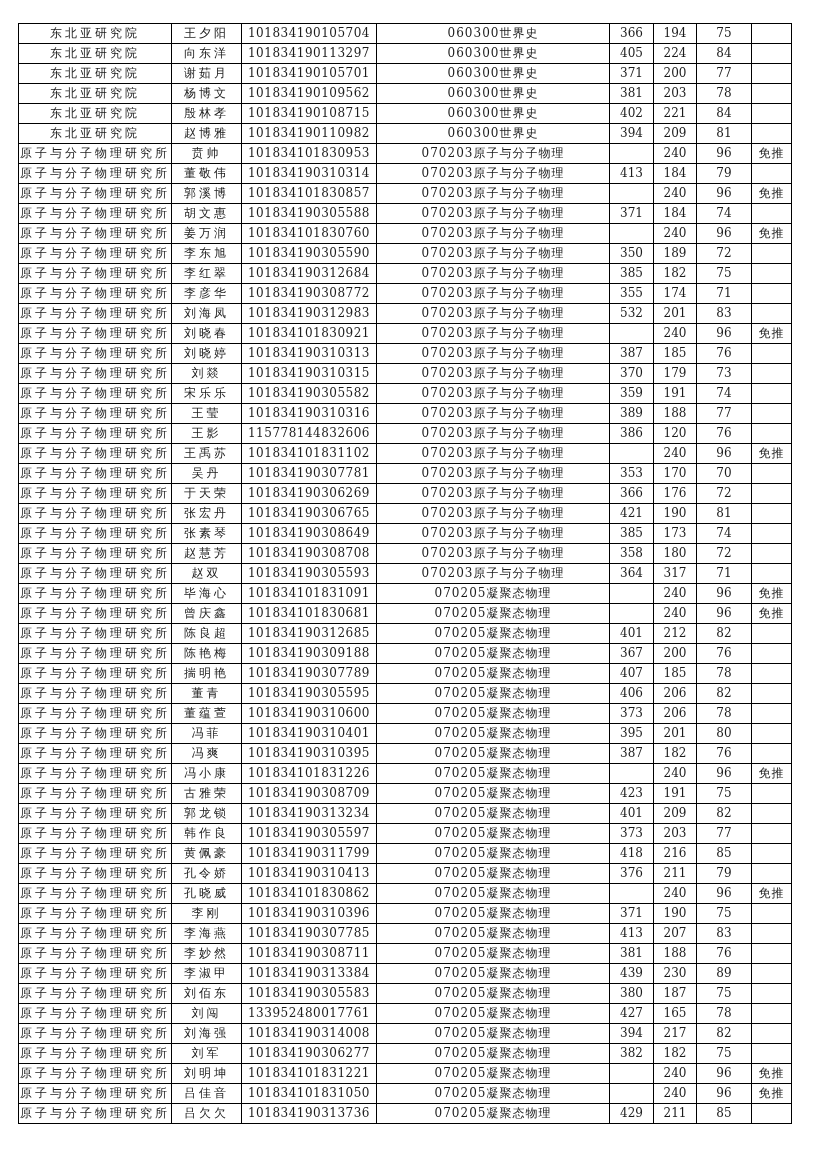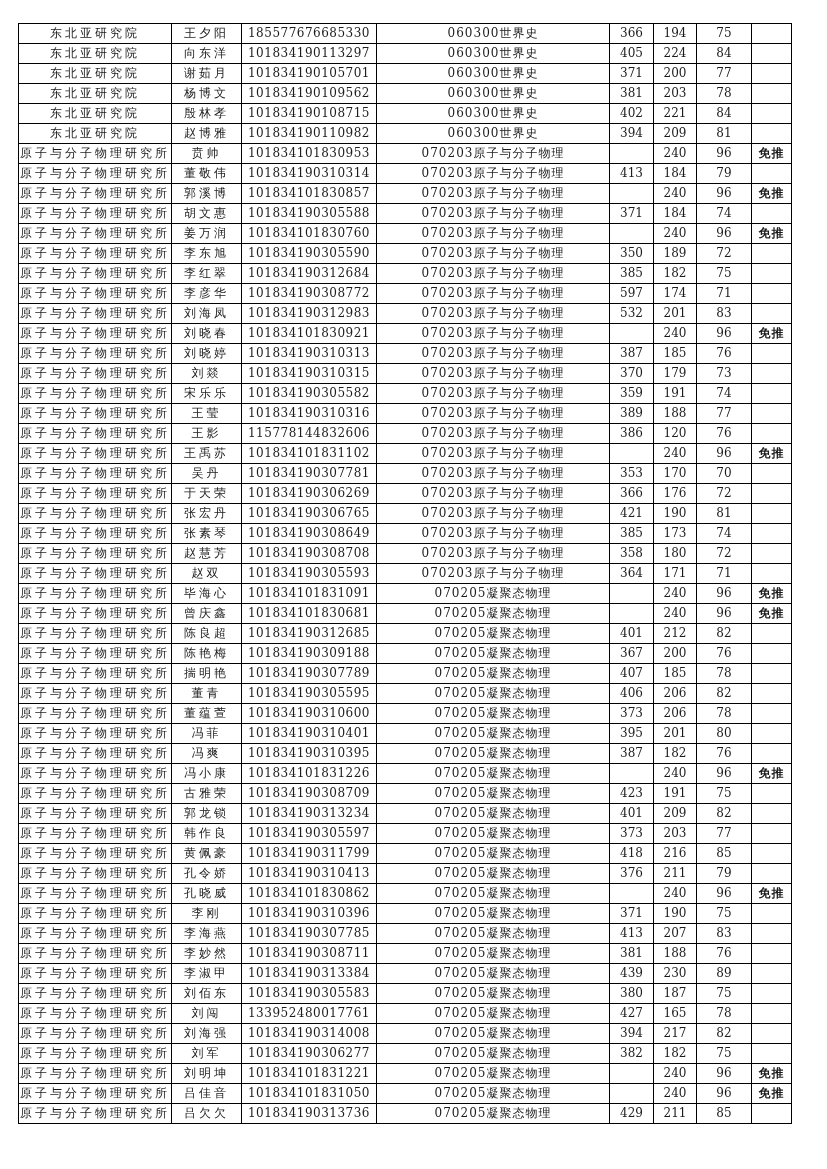--- a/index.html
+++ b/index.html
@@ -40,42 +40,42 @@
     white-space: nowrap;
   }
   td.c-inst { letter-spacing: 3px; margin-left: 28px; }
   td.c-name { letter-spacing: 3px; }
   td.c-id   { letter-spacing: 0.5px; }
   td.c-major {
     text-align: left;
     padding-left: 2px;
     letter-spacing: 1px;
   }
-  td.c-remark { letter-spacing: 1px; font-weight: bold; }
+  td.c-remark { letter-spacing: 1px; }
 </style>
 </head>
 <body>
 
 <div class="page">
   <table class="results-table">
     <colgroup>
       <col style="width:153px">
       <col style="width:70px">
       <col style="width:135px">
       <col style="width:233px">
       <col style="width:44px">
       <col style="width:43px">
       <col style="width:55px">
       <col style="width:40px">
     </colgroup>
     <tbody>
   <tr>
     <td class="c-inst">东北亚研究院</td>
     <td class="c-name">王夕阳</td>
-    <td class="c-id">185577676685330</td>
+    <td class="c-id">101834190105704</td>
     <td class="c-major">060300世界史</td>
     <td class="c-s1">366</td>
     <td class="c-s2">194</td>
     <td class="c-s3">75</td>
     <td class="c-remark"></td>
   </tr>
 
   <tr>
     <td class="c-inst">东北亚研究院</td>
     <td class="c-name">向东洋</td>
@@ -206,21 +206,21 @@
     <td class="c-s2">182</td>
     <td class="c-s3">75</td>
     <td class="c-remark"></td>
   </tr>
 
   <tr>
     <td class="c-inst">原子与分子物理研究所</td>
     <td class="c-name">李彦华</td>
     <td class="c-id">101834190308772</td>
     <td class="c-major">070203原子与分子物理</td>
-    <td class="c-s1">597</td>
+    <td class="c-s1">355</td>
     <td class="c-s2">174</td>
     <td class="c-s3">71</td>
     <td class="c-remark"></td>
   </tr>
 
   <tr>
     <td class="c-inst">原子与分子物理研究所</td>
     <td class="c-name">刘海凤</td>
     <td class="c-id">101834190312983</td>
     <td class="c-major">070203原子与分子物理</td>
@@ -361,21 +361,21 @@
     <td class="c-s3">72</td>
     <td class="c-remark"></td>
   </tr>
 
   <tr>
     <td class="c-inst">原子与分子物理研究所</td>
     <td class="c-name">赵双</td>
     <td class="c-id">101834190305593</td>
     <td class="c-major">070203原子与分子物理</td>
     <td class="c-s1">364</td>
-    <td class="c-s2">171</td>
+    <td class="c-s2">317</td>
     <td class="c-s3">71</td>
     <td class="c-remark"></td>
   </tr>
 
   <tr>
     <td class="c-inst">原子与分子物理研究所</td>
     <td class="c-name">毕海心</td>
     <td class="c-id">101834101831091</td>
     <td class="c-major">070205凝聚态物理</td>
     <td class="c-s1"></td>

